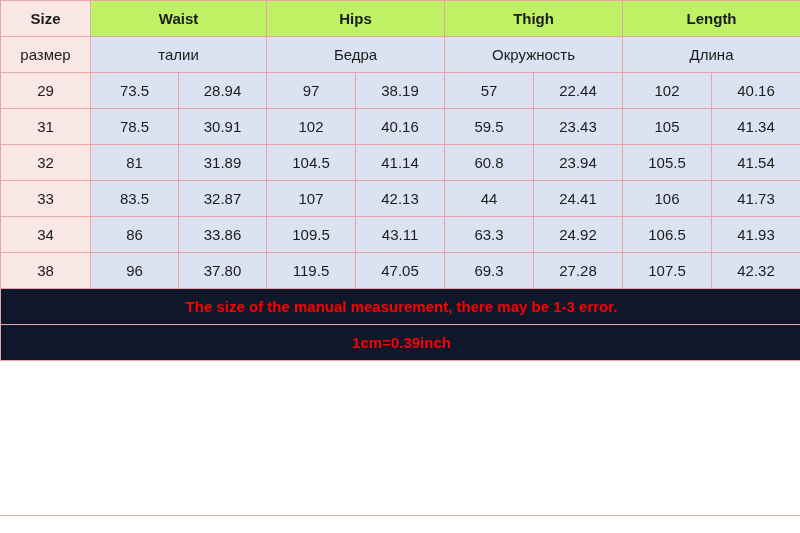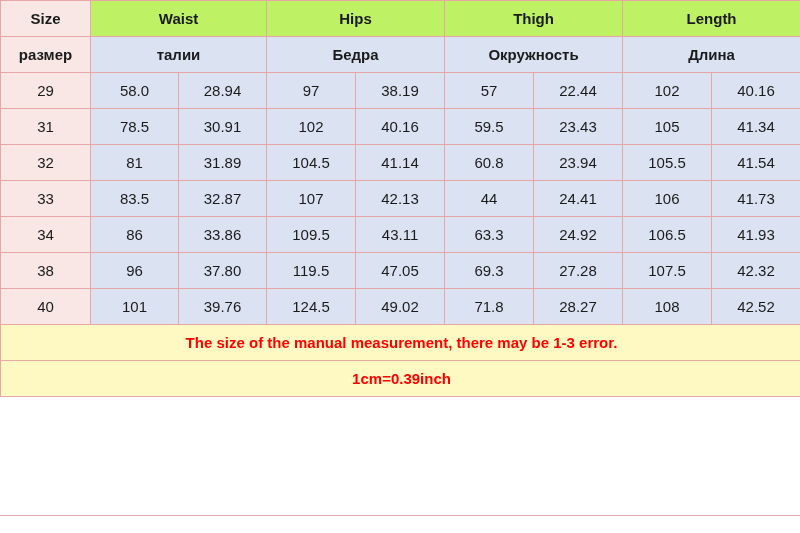--- a/index.html
+++ b/index.html
@@ -49,39 +49,38 @@
     font-size: 17px;
     height: 38px;
   }
   td.hdr-main.c-size {
     background: #f8e7e4;
   }
   td.hdr-ru {
     background: #dbe3f3;
     font-size: 15px;
     height: 36px;
-    font-weight: bold;
   }
   td.hdr-ru.c-size {
     background: #f8e7e4;
   }
   td.hdr-unit {
     background: #dbe3f3;
     font-size: 15px;
     height: 36px;
   }
   td.hdr-unit.c-size {
     background: #f8e7e4;
   }
   td.blank {
     background: #f8e7e4;
   }
   .note-row td {
     border: 1px solid #e8a7a7;
-    background: #fef9c3;
+    background: #0f172a;
     text-align: left;
     padding: 6px 4px 6px 4px;
     height: 34px;
   }
   .note-text {
     color: #ff0000;
     font-weight: bold;
     font-size: 15px;
     line-height: 1.2;
     padding-left: 2px;
@@ -125,21 +124,21 @@
       <tr>
         <td class="hdr-ru c-size">размер</td>
         <td class="hdr-ru c-val" colspan="2">талии</td>
         <td class="hdr-ru c-val" colspan="2">Бедра</td>
         <td class="hdr-ru c-val" colspan="2">Окружность</td>
         <td class="hdr-ru c-val" colspan="2">Длина</td>
       </tr>
 
       <tr>
         <td class="c-size">29</td>
-        <td class="c-val">58.0</td>
+        <td class="c-val">73.5</td>
         <td class="c-val">28.94</td>
         <td class="c-val">97</td>
         <td class="c-val">38.19</td>
         <td class="c-val">57</td>
         <td class="c-val">22.44</td>
         <td class="c-val">102</td>
         <td class="c-val">40.16</td>
       </tr>
       <tr>
         <td class="c-size">31</td>
@@ -189,31 +188,20 @@
         <td class="c-size">38</td>
         <td class="c-val">96</td>
         <td class="c-val">37.80</td>
         <td class="c-val">119.5</td>
         <td class="c-val">47.05</td>
         <td class="c-val">69.3</td>
         <td class="c-val">27.28</td>
         <td class="c-val">107.5</td>
         <td class="c-val">42.32</td>
       </tr>
-      <tr>
-        <td class="c-size">40</td>
-        <td class="c-val">101</td>
-        <td class="c-val">39.76</td>
-        <td class="c-val">124.5</td>
-        <td class="c-val">49.02</td>
-        <td class="c-val">71.8</td>
-        <td class="c-val">28.27</td>
-        <td class="c-val">108</td>
-        <td class="c-val">42.52</td>
-      </tr>
 
       <tr class="note-row">
         <td colspan="9">
           <div class="note-text">The size of the manual measurement, there may be 1-3 error.</div>
         </td>
       </tr>
       <tr class="note-row">
         <td colspan="9">
           <div class="note-text">1cm=0.39inch</div>
         </td>

